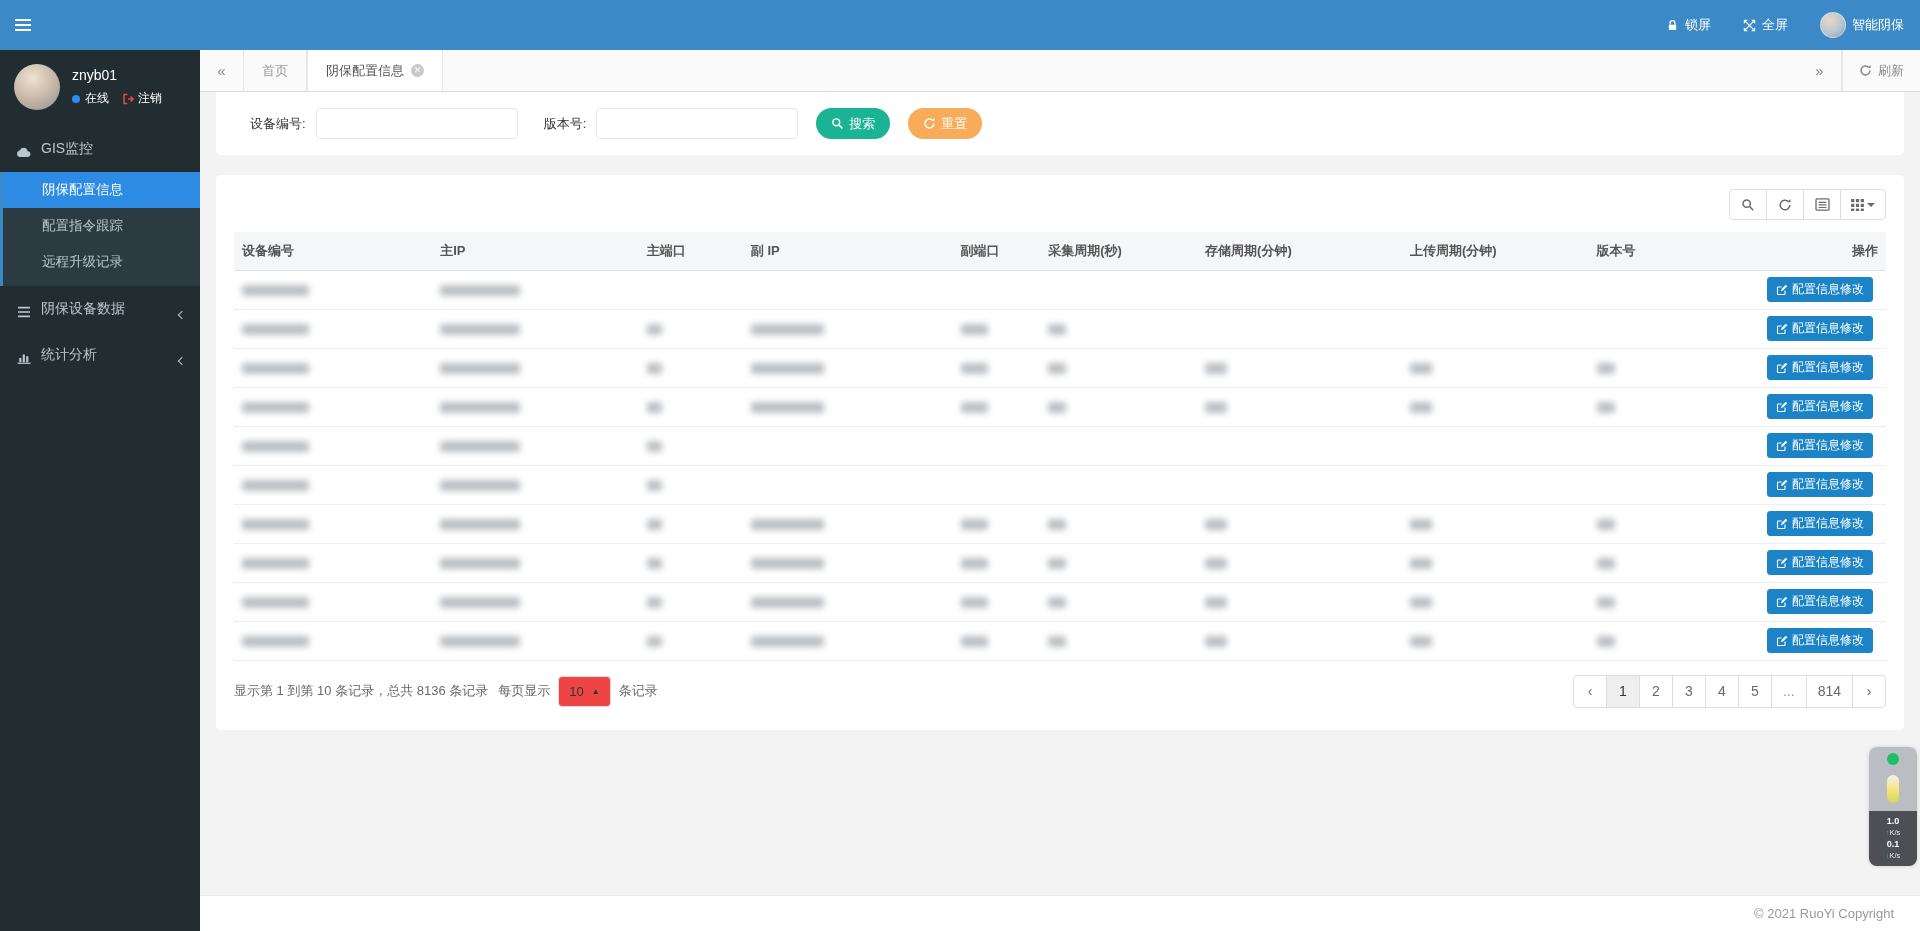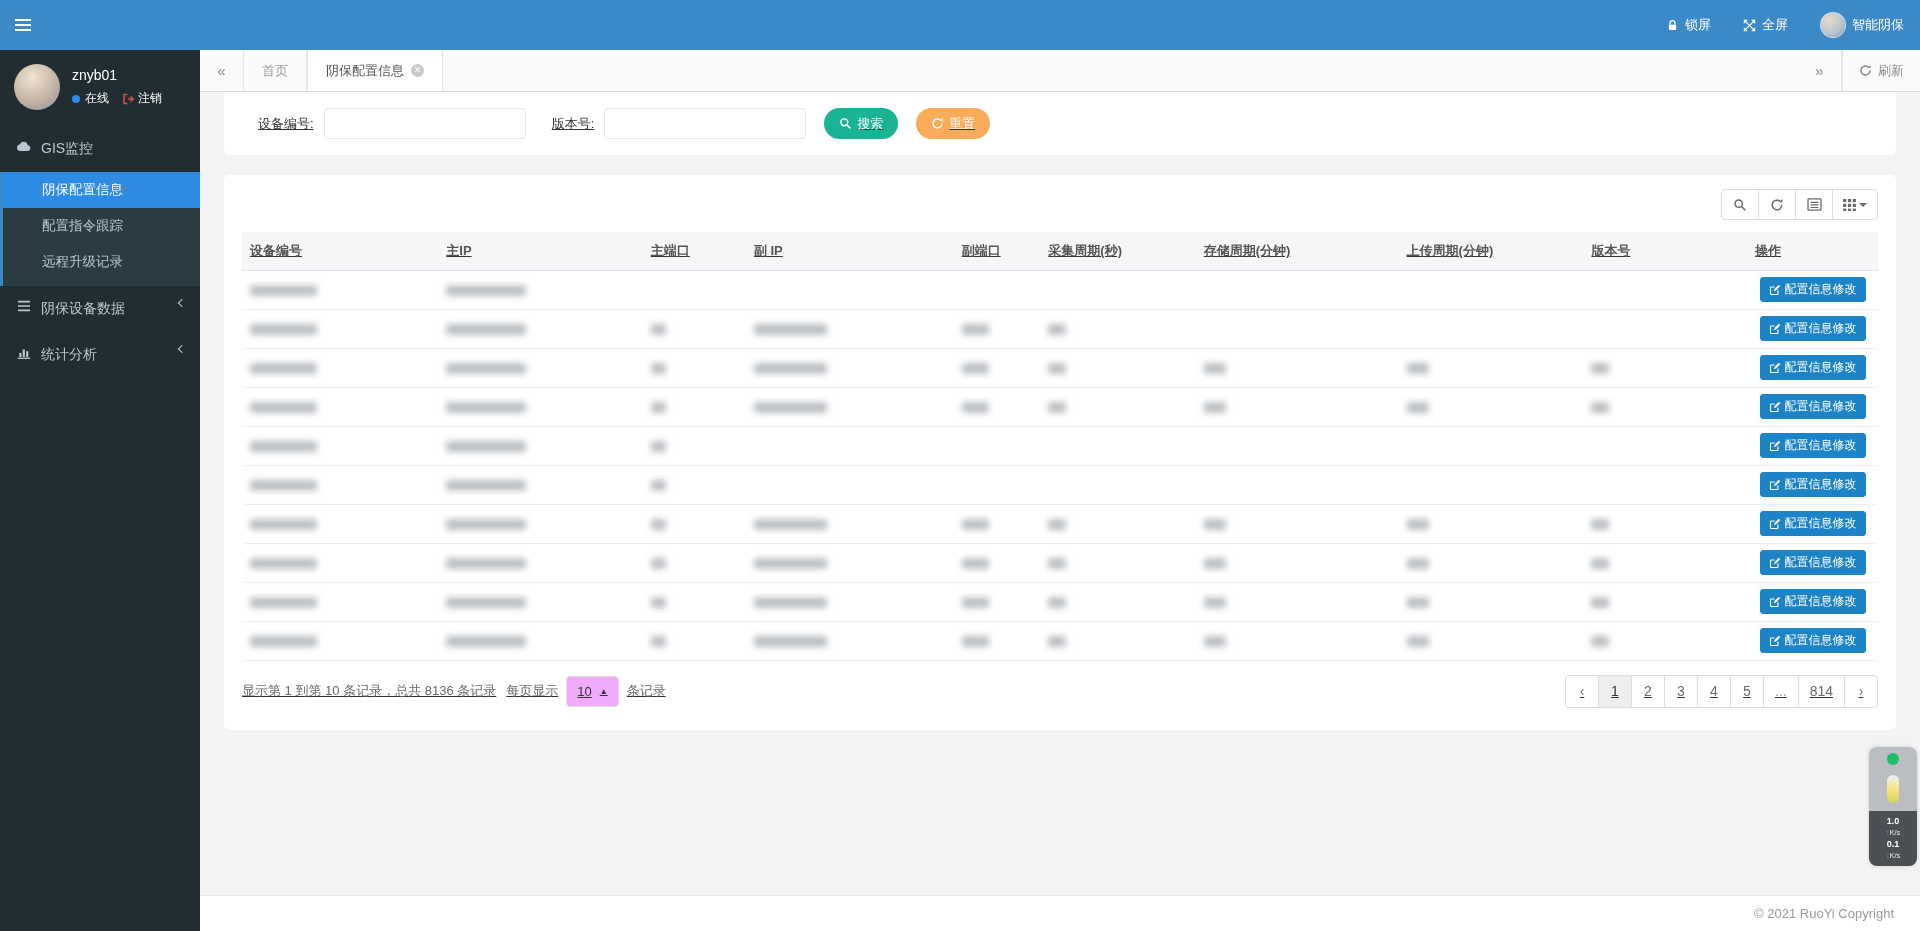--- a/index.html
+++ b/index.html
@@ -22,68 +22,68 @@
   .main { flex:1; display:flex; flex-direction:column; min-width:0; }
 
   
   .user-panel { display:flex; gap:12px; padding:14px 12px 16px 14px; align-items:center; }
   .user-avatar { width:46px; height:46px; border-radius:50%; background:radial-gradient(circle at 40% 30%, #efe3d2, #c4b4a4 55%, #8c8f9b); flex:0 0 46px; }
   .user-name { color:#fff; font-size:14px; margin-bottom:7px; }
   .user-status-row { display:flex; align-items:center; gap:5px; color:#fff; font-size:12px; }
   .online-dot { width:8px; height:8px; border-radius:50%; background:#2d8cf0; display:inline-block; }
   .logout-link { display:flex; align-items:center; gap:3px; color:#fff; margin-left:8px; cursor:pointer; }
   .menu { list-style:none; }
-  .menu-item { display:flex; align-items:flex-start; gap:9px; padding:14px 15px; color:#b8c7ce; font-size:14px; cursor:pointer; position:relative; }
+  .menu-item { display:flex; align-items:flex-end; gap:9px; padding:14px 15px; color:#b8c7ce; font-size:14px; cursor:pointer; position:relative; }
   .menu-item .mi-icon { width:17px; display:inline-flex; justify-content:center; color:#b8c7ce; }
   .chev { display:inline-block; width:6px; height:6px; border-right:1.5px solid #b8c7ce; border-bottom:1.5px solid #b8c7ce; margin-left:auto; }
   .chev.left { transform:rotate(-225deg); }
   .chev.down { transform:rotate(45deg); }
   .treeview-open { background:#2c3b41; border-left:3px solid #3b89c6; }
   .treeview-open .menu-item { padding-left:12px; color:#fff; }
   .submenu { list-style:none; padding-bottom:6px; }
   .submenu li { padding:9px 10px 9px 39px; color:#b8c7ce; font-size:13.5px; cursor:pointer; }
   .submenu li.active { background:#2d8be4; color:#fff; }
 
   
   .tabbar { height:42px; background:#fafafa; border-bottom:1px solid #d8dce2; display:flex; align-items:stretch; flex:0 0 42px; }
   .tab-arrow { width:44px; display:flex; align-items:center; justify-content:center; color:#888; font-size:15px; border-right:1px solid #e4e6e9; cursor:pointer; }
   .tab { display:flex; align-items:center; gap:7px; padding:0 18px; font-size:13px; color:#999; cursor:pointer; border-right:1px solid #e4e6e9; }
   .tab.active { background:#fff; color:#555; border-left:1px solid #e4e6e9; }
   .tab-close { width:13px; height:13px; border-radius:50%; background:#c7cacd; color:#fff; font-size:9px; line-height:13px; text-align:center; display:inline-block; }
   .tab-spacer { flex:1; }
   .tab-refresh { display:flex; align-items:center; gap:6px; padding:0 16px; color:#888; border-left:1px solid #e4e6e9; cursor:pointer; }
 
   
-  .content { flex:1; overflow:hidden; padding:0 24px;text-decoration:underline; }
+  .content { flex:1; overflow:hidden; padding:0 16px; }
   .card { background:#fff; border-radius:0 0 5px 5px; }
   .search-card { padding:16px 18px; display:flex; align-items:center; gap:10px; }
   .search-card label { font-size:13px; color:#333; margin-left:16px; }
   .search-card input { width:202px; height:31px; border:1px solid #e5e6e7; border-radius:4px; padding:0 9px; font-size:13px; outline:none; }
   .btn-pill { height:31px; border:none; border-radius:16px; color:#fff; font-size:13px; padding:0 15px; display:inline-flex; align-items:center; gap:5px; cursor:pointer; margin-left:8px; }
   .btn-search { background:#1ab394; }
   .btn-reset { background:#f8ac59; }
 
   .table-card { margin-top:20px; border-radius:5px; padding:14px 18px 22px; }
   .toolbar { display:flex; justify-content:flex-end; margin-bottom:12px; }
   .btn-group { display:flex; }
   .tool-btn { width:38px; height:31px; background:#fff; border:1px solid #ddd; color:#676a6c; display:flex; align-items:center; justify-content:center; gap:3px; margin-left:-1px; cursor:pointer; }
   .tool-btn:first-child { border-radius:4px 0 0 4px; margin-left:0; }
   .tool-btn:last-child { border-radius:0 4px 4px 0; width:46px; }
   .caret-down { width:0; height:0; border-left:4px solid transparent; border-right:4px solid transparent; border-top:4px solid #676a6c; display:inline-block; }
 
   table { width:100%; border-collapse:collapse; table-layout:fixed; }
   th { height:38px; padding:0 8px; font-size:13px; color:#555; font-weight:bold; text-align:left; background:#f5f6f7; border-bottom:1px solid #dfe2e6; }
-  th.center { text-align:left; }
+  th.center { text-align:right; }
   td { height:39px; padding:0 8px; border-bottom:1px solid #eceef2; font-size:13px; color:#555; }
   td.op { text-align:center; }
   .redacted { display:inline-block; height:11px; border-radius:2px; background:#bcbfc3; filter:blur(3px); vertical-align:middle; }
   .btn-edit { background:#1c84c6; border:1px solid #1c84c6; color:#fff; font-size:12px; border-radius:3px; height:25px; padding:0 8px; display:inline-flex; align-items:center; gap:4px; cursor:pointer; }
 
   .pagination-row { display:flex; align-items:center; margin-top:14px; color:#676a6c; font-size:13px; }
-  .page-size-box { display:inline-flex; align-items:center; gap:8px; border:1px solid #ddd; border-radius:4px; height:31px; padding:0 10px; margin:0 8px; color:#333; cursor:pointer; background:#f0abfc; }
+  .page-size-box { display:inline-flex; align-items:center; gap:8px; border:1px solid #ddd; border-radius:4px; height:31px; padding:0 10px; margin:0 8px; color:#333; cursor:pointer; background:#ef4444; }
   .page-size-box .caret-up { font-size:8px; color:#333; }
   .pager { margin-left:auto; display:flex; list-style:none; }
   .pager li { border:1px solid #ddd; margin-left:-1px; background:#fff; }
   .pager li a { display:block; min-width:32px; padding:0 11px; height:31px; line-height:31px; text-align:center; color:#676a6c; text-decoration:none; font-size:14px; }
   .pager li:first-child { border-radius:4px 0 0 4px; }
   .pager li:last-child { border-radius:0 4px 4px 0; }
   .pager li.active { background:#eee; }
   .pager li.active a { color:#333; }
   .pager li.disabled a { color:#9a9a9a; }
 

